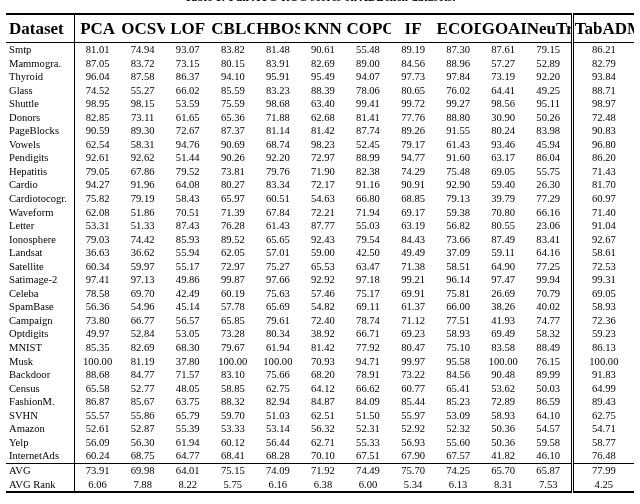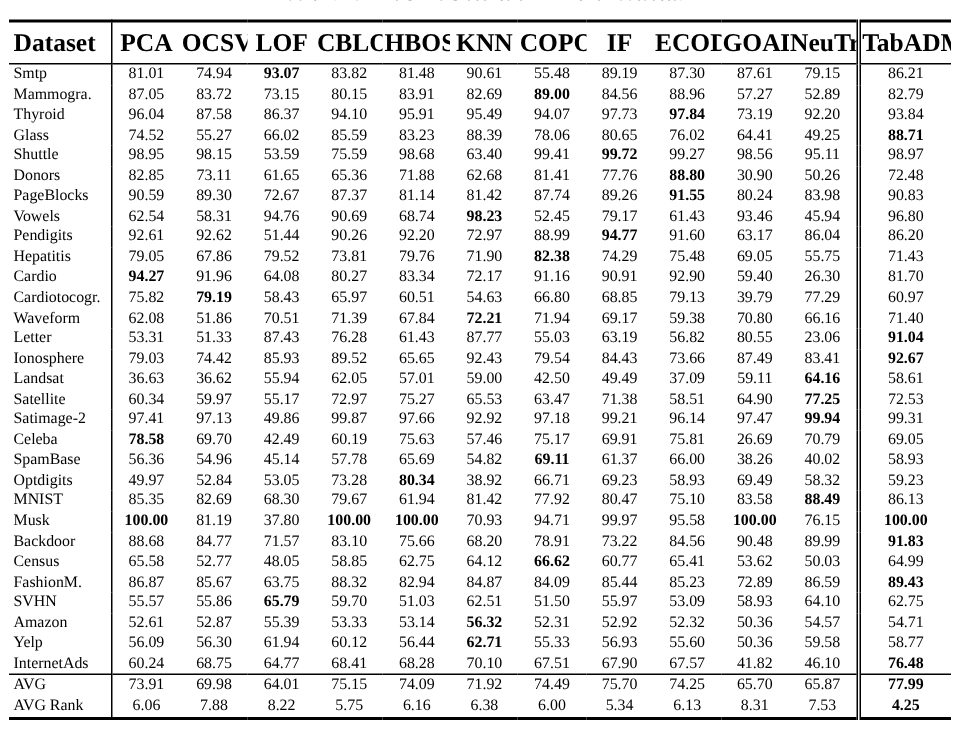--- a/index.html
+++ b/index.html
@@ -33,21 +33,21 @@
     border-right:1px solid #000;
   }
   .score-table th.dataset-col{padding-left:3px;}
   .score-table .tabadm-col{
     border-left:3px double #000;width:58px;
   }
   .score-table .num-col{width:43px;}
   .score-table tbody.footer-rows tr:first-child td{
     border-top:1.3px solid #000;
   }
-  .score-table td.bold{font-weight:bold;}
+  .score-table td.bold{font-weight:normal;}
 </style>
 </head>
 <body>
 
 <div class="caption-clip">
   <span class="caption-text">Table 1: Full AUC-ROC scores on ADBench datasets.</span>
 </div>
 
 <table class="score-table">
   <thead>
@@ -362,20 +362,35 @@
         <td class="num-col">65.69</td>
         <td class="num-col">54.82</td>
         <td class="num-col bold">69.11</td>
         <td class="num-col">61.37</td>
         <td class="num-col">66.00</td>
         <td class="num-col">38.26</td>
         <td class="num-col">40.02</td>
         <td class="tabadm-col">58.93</td>
       </tr>
       <tr>
+        <td class="dataset-col">Campaign</td>
+        <td class="num-col">73.80</td>
+        <td class="num-col">66.77</td>
+        <td class="num-col">56.57</td>
+        <td class="num-col">65.85</td>
+        <td class="num-col bold">79.61</td>
+        <td class="num-col">72.40</td>
+        <td class="num-col">78.74</td>
+        <td class="num-col">71.12</td>
+        <td class="num-col">77.51</td>
+        <td class="num-col">41.93</td>
+        <td class="num-col">74.77</td>
+        <td class="tabadm-col">72.36</td>
+      </tr>
+      <tr>
         <td class="dataset-col">Optdigits</td>
         <td class="num-col">49.97</td>
         <td class="num-col">52.84</td>
         <td class="num-col">53.05</td>
         <td class="num-col">73.28</td>
         <td class="num-col bold">80.34</td>
         <td class="num-col">38.92</td>
         <td class="num-col">66.71</td>
         <td class="num-col">69.23</td>
         <td class="num-col">58.93</td>

